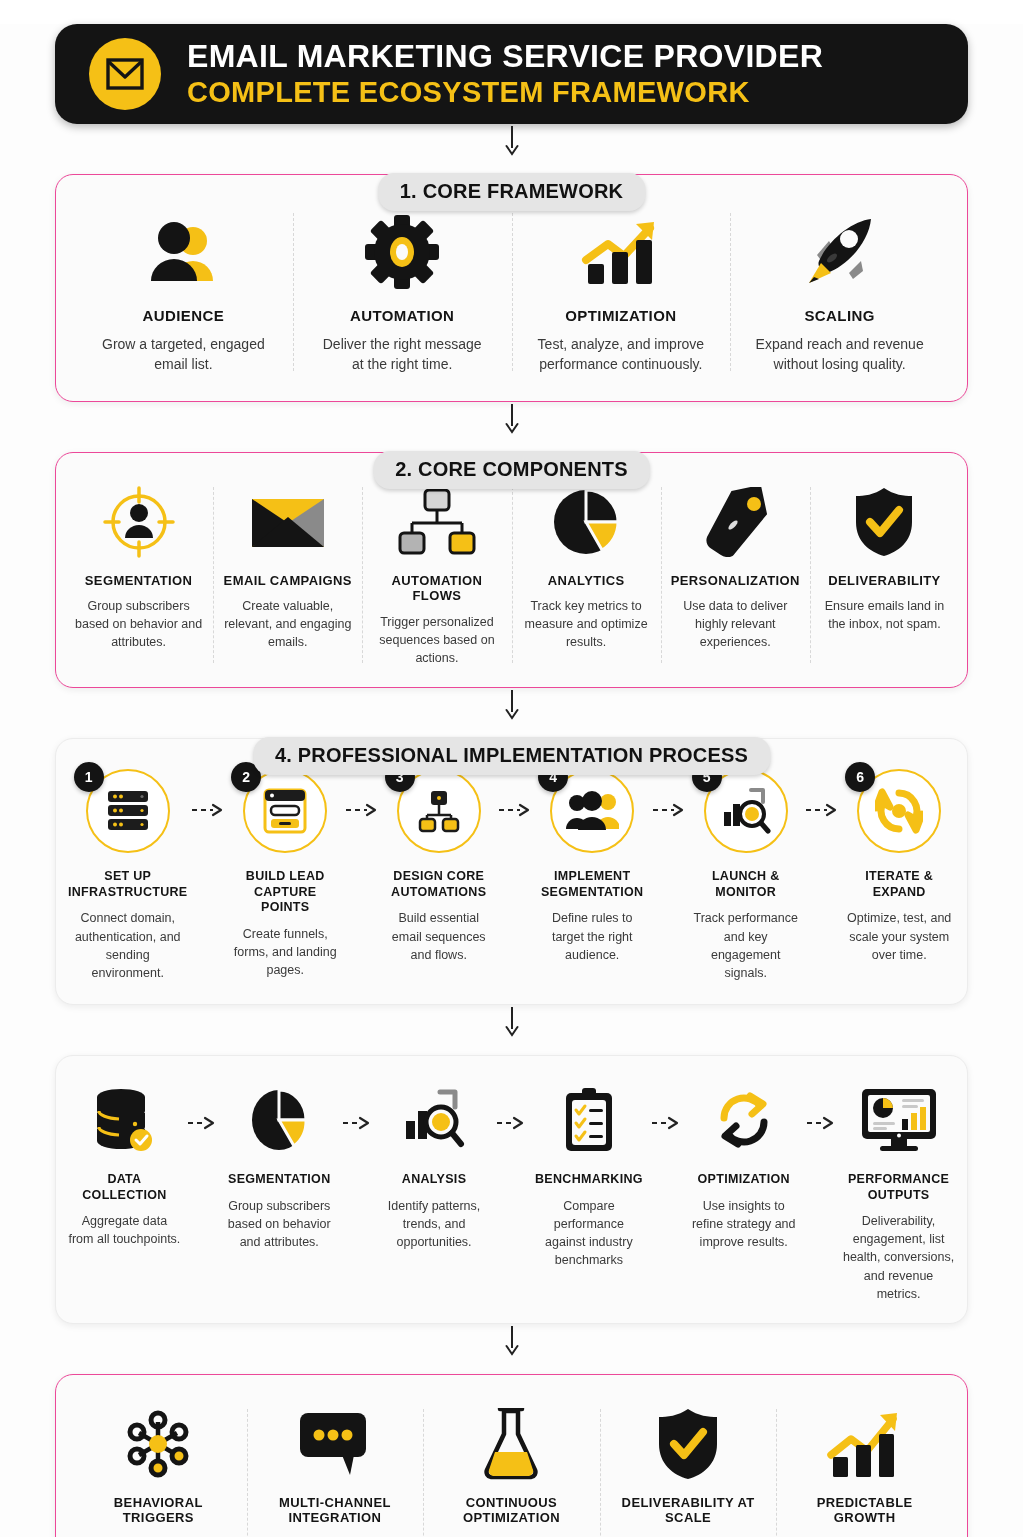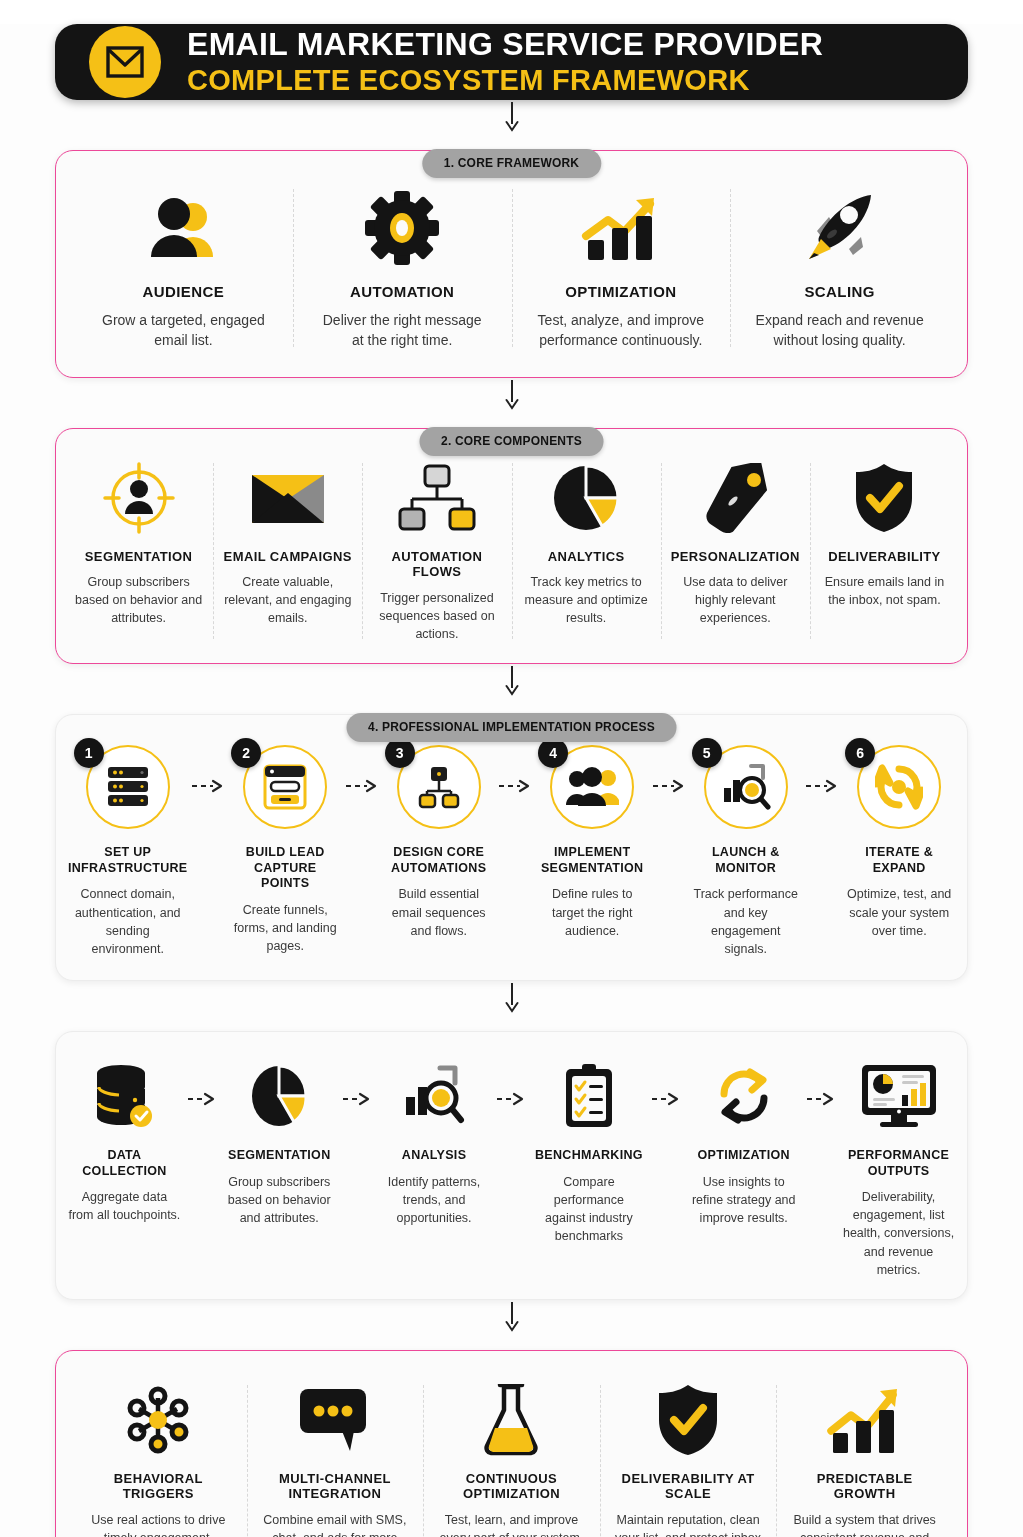--- a/index.html
+++ b/index.html
@@ -15,21 +15,21 @@
     background:#fdfdfd;
     box-sizing:border-box;
     padding:0 55px;
   }
 
   
   .header{
     margin-top:24px;
     background:#141414;
     border-radius:22px;
-    height:76px;
+    height:100px;
     display:flex;align-items:center;
     padding-left:34px;
     box-shadow:0 3px 8px rgba(0,0,0,.28);
   }
   .header-badge{
     width:72px;height:72px;border-radius:50%;
     background:#F5C016;
     display:flex;align-items:center;justify-content:center;
     flex:0 0 auto;
   }
@@ -48,24 +48,24 @@
     display:flex;justify-content:center;align-items:center;
     height:34px;
   }
   .connector svg{display:block;}
 
   
   .section{position:relative;margin-top:0;}
   .section-pill{
     position:absolute;left:50%;transform:translateX(-50%);
     top:-1px;z-index:4;
-    background:#a3a3a3;
+    background:#e5e5e5;
     border-radius:16px;
     padding:7px 22px 8px;
-    font-size:12px;font-weight:bold;color:#111;
+    font-size:20px;font-weight:bold;color:#111;
     letter-spacing:.2px;white-space:nowrap;
     box-shadow:0 2px 4px rgba(0,0,0,.18);
   }
   .section-body{
     margin-top:16px;
     background:#fbfbfb;
     border:1px solid #ec4899;
     border-radius:18px;
     box-shadow:0 2px 7px rgba(0,0,0,.07);
     padding:30px 14px 22px;

